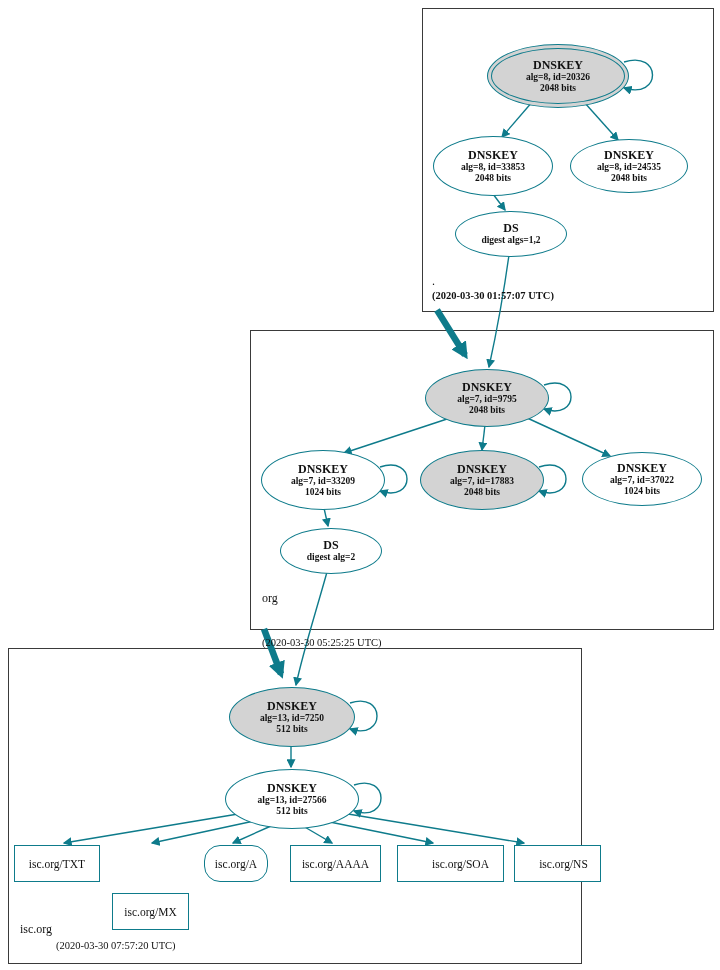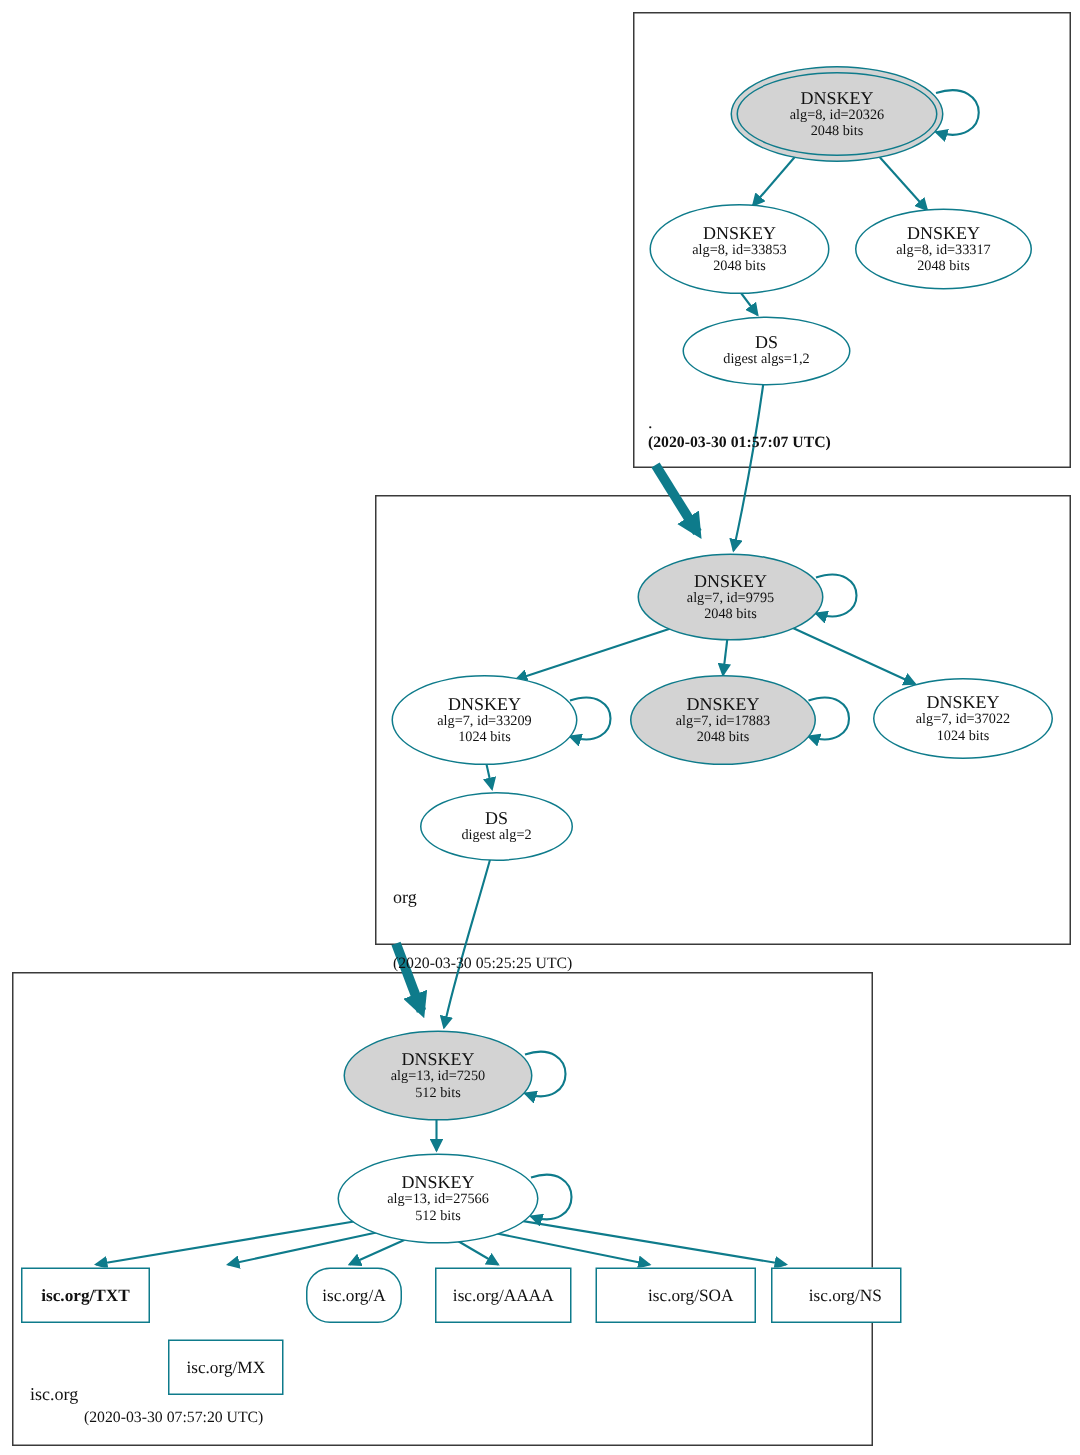--- a/index.html
+++ b/index.html
@@ -26,20 +26,21 @@
     display: flex;
     flex-direction: column;
     align-items: center;
     justify-content: center;
     border: 1.4px solid var(--teal, #0e7b8b);
     border-radius: 50%;
     background: #fff;
     text-align: center;
     line-height: 1.18;
     z-index: 2;
+    font-weight: bold;
   }
   .node.secure { background: var(--secure, #d3d3d3); }
   .node.double::after {
     content: "";
     position: absolute;
     top: 3px; left: 3px; right: 3px; bottom: 3px;
     border: 1.4px solid var(--teal, #0e7b8b);
     border-radius: 50%;
     pointer-events: none;
   }
@@ -113,21 +114,21 @@
     <div class="t2">alg=8, id=20326</div>
     <div class="t2">2048 bits</div>
   </div>
   <div class="node" style="left:433px; top:136px; width:118px; height:58px;">
     <div class="t1">DNSKEY</div>
     <div class="t2">alg=8, id=33853</div>
     <div class="t2">2048 bits</div>
   </div>
   <div class="node" style="left:570px; top:139px; width:116px; height:52px;">
     <div class="t1">DNSKEY</div>
-    <div class="t2">alg=8, id=33317</div>
+    <div class="t2">alg=8, id=24535</div>
     <div class="t2">2048 bits</div>
   </div>
   <div class="node" style="left:455px; top:211px; width:110px; height:44px;">
     <div class="t1">DS</div>
     <div class="t2">digest algs=1,2</div>
   </div>
 
   <div class="zone-name" style="left:262px; top:591px;">org</div>
   <div class="zone-ts" style="left:262px; top:608px;margin-top:29px;">(2020-03-30 05:25:25 UTC)</div>
 
@@ -163,20 +164,20 @@
     <div class="t1">DNSKEY</div>
     <div class="t2">alg=13, id=7250</div>
     <div class="t2">512 bits</div>
   </div>
   <div class="node" style="left:225px; top:769px; width:132px; height:58px;">
     <div class="t1">DNSKEY</div>
     <div class="t2">alg=13, id=27566</div>
     <div class="t2">512 bits</div>
   </div>
 
-  <div class="rrset" style="left:14px; top:845px; width:84px; height:35px;font-weight:bold;">isc.org/TXT</div>
+  <div class="rrset" style="left:14px; top:845px; width:84px; height:35px;">isc.org/TXT</div>
   <div class="rrset" style="left:112px; top:845px; width:75px; height:35px;margin-top:48px;">isc.org/MX</div>
   <div class="rrset" style="left:204px; top:845px; width:62px; height:35px;border-radius:16px;">isc.org/A</div>
   <div class="rrset" style="left:290px; top:845px; width:89px; height:35px;">isc.org/AAAA</div>
   <div class="rrset" style="left:397px; top:845px; width:85px; height:35px;padding-left:20px;">isc.org/SOA</div>
   <div class="rrset" style="left:514px; top:845px; width:73px; height:35px;padding-left:12px;">isc.org/NS</div>
 
 </div>
 
 </body></html>

